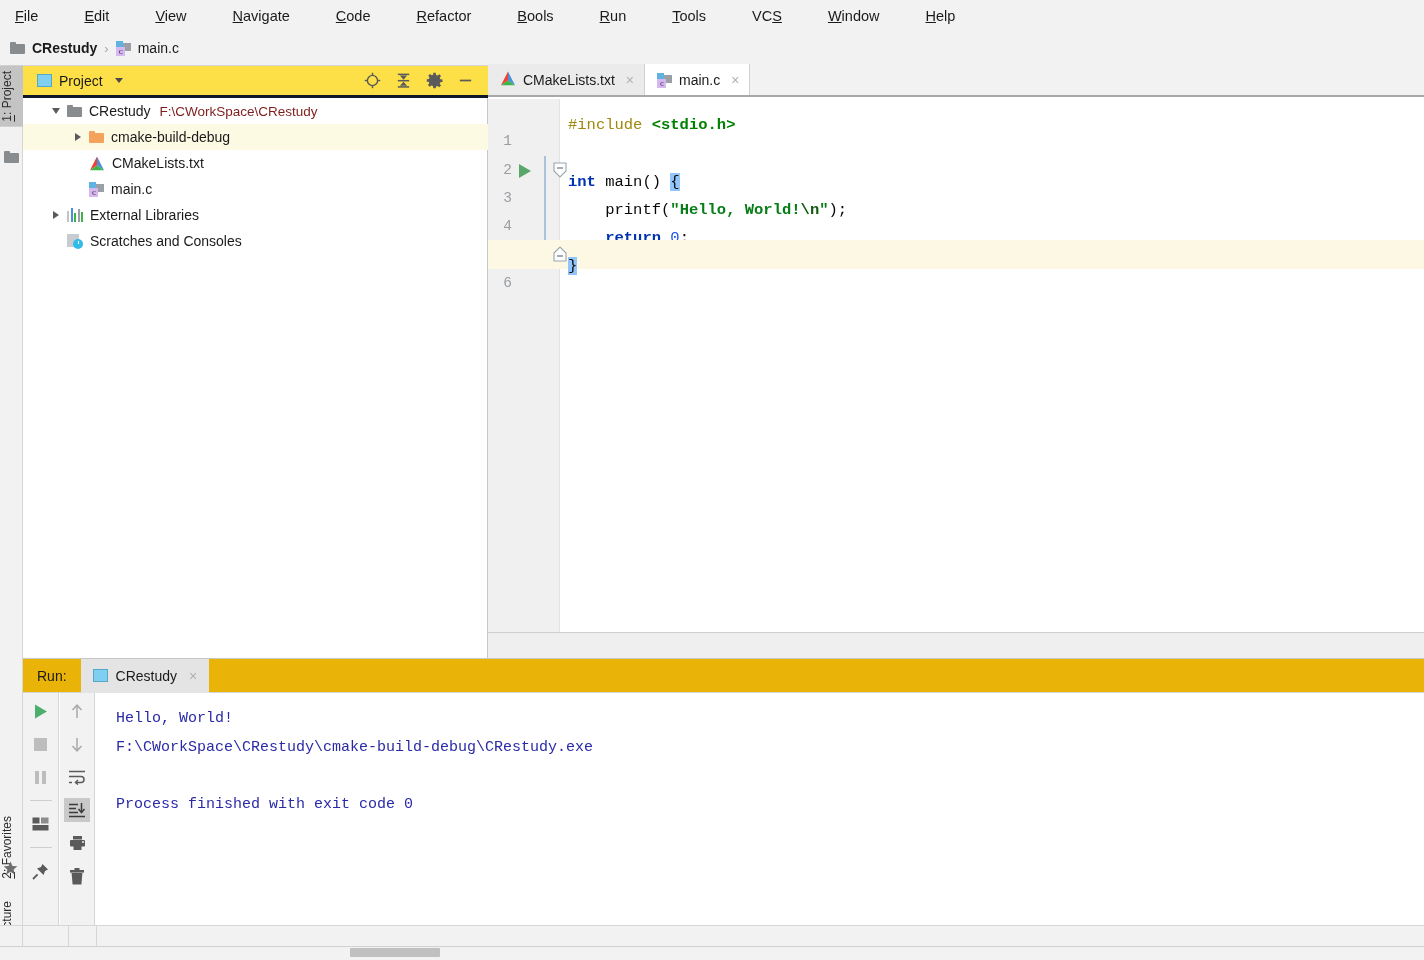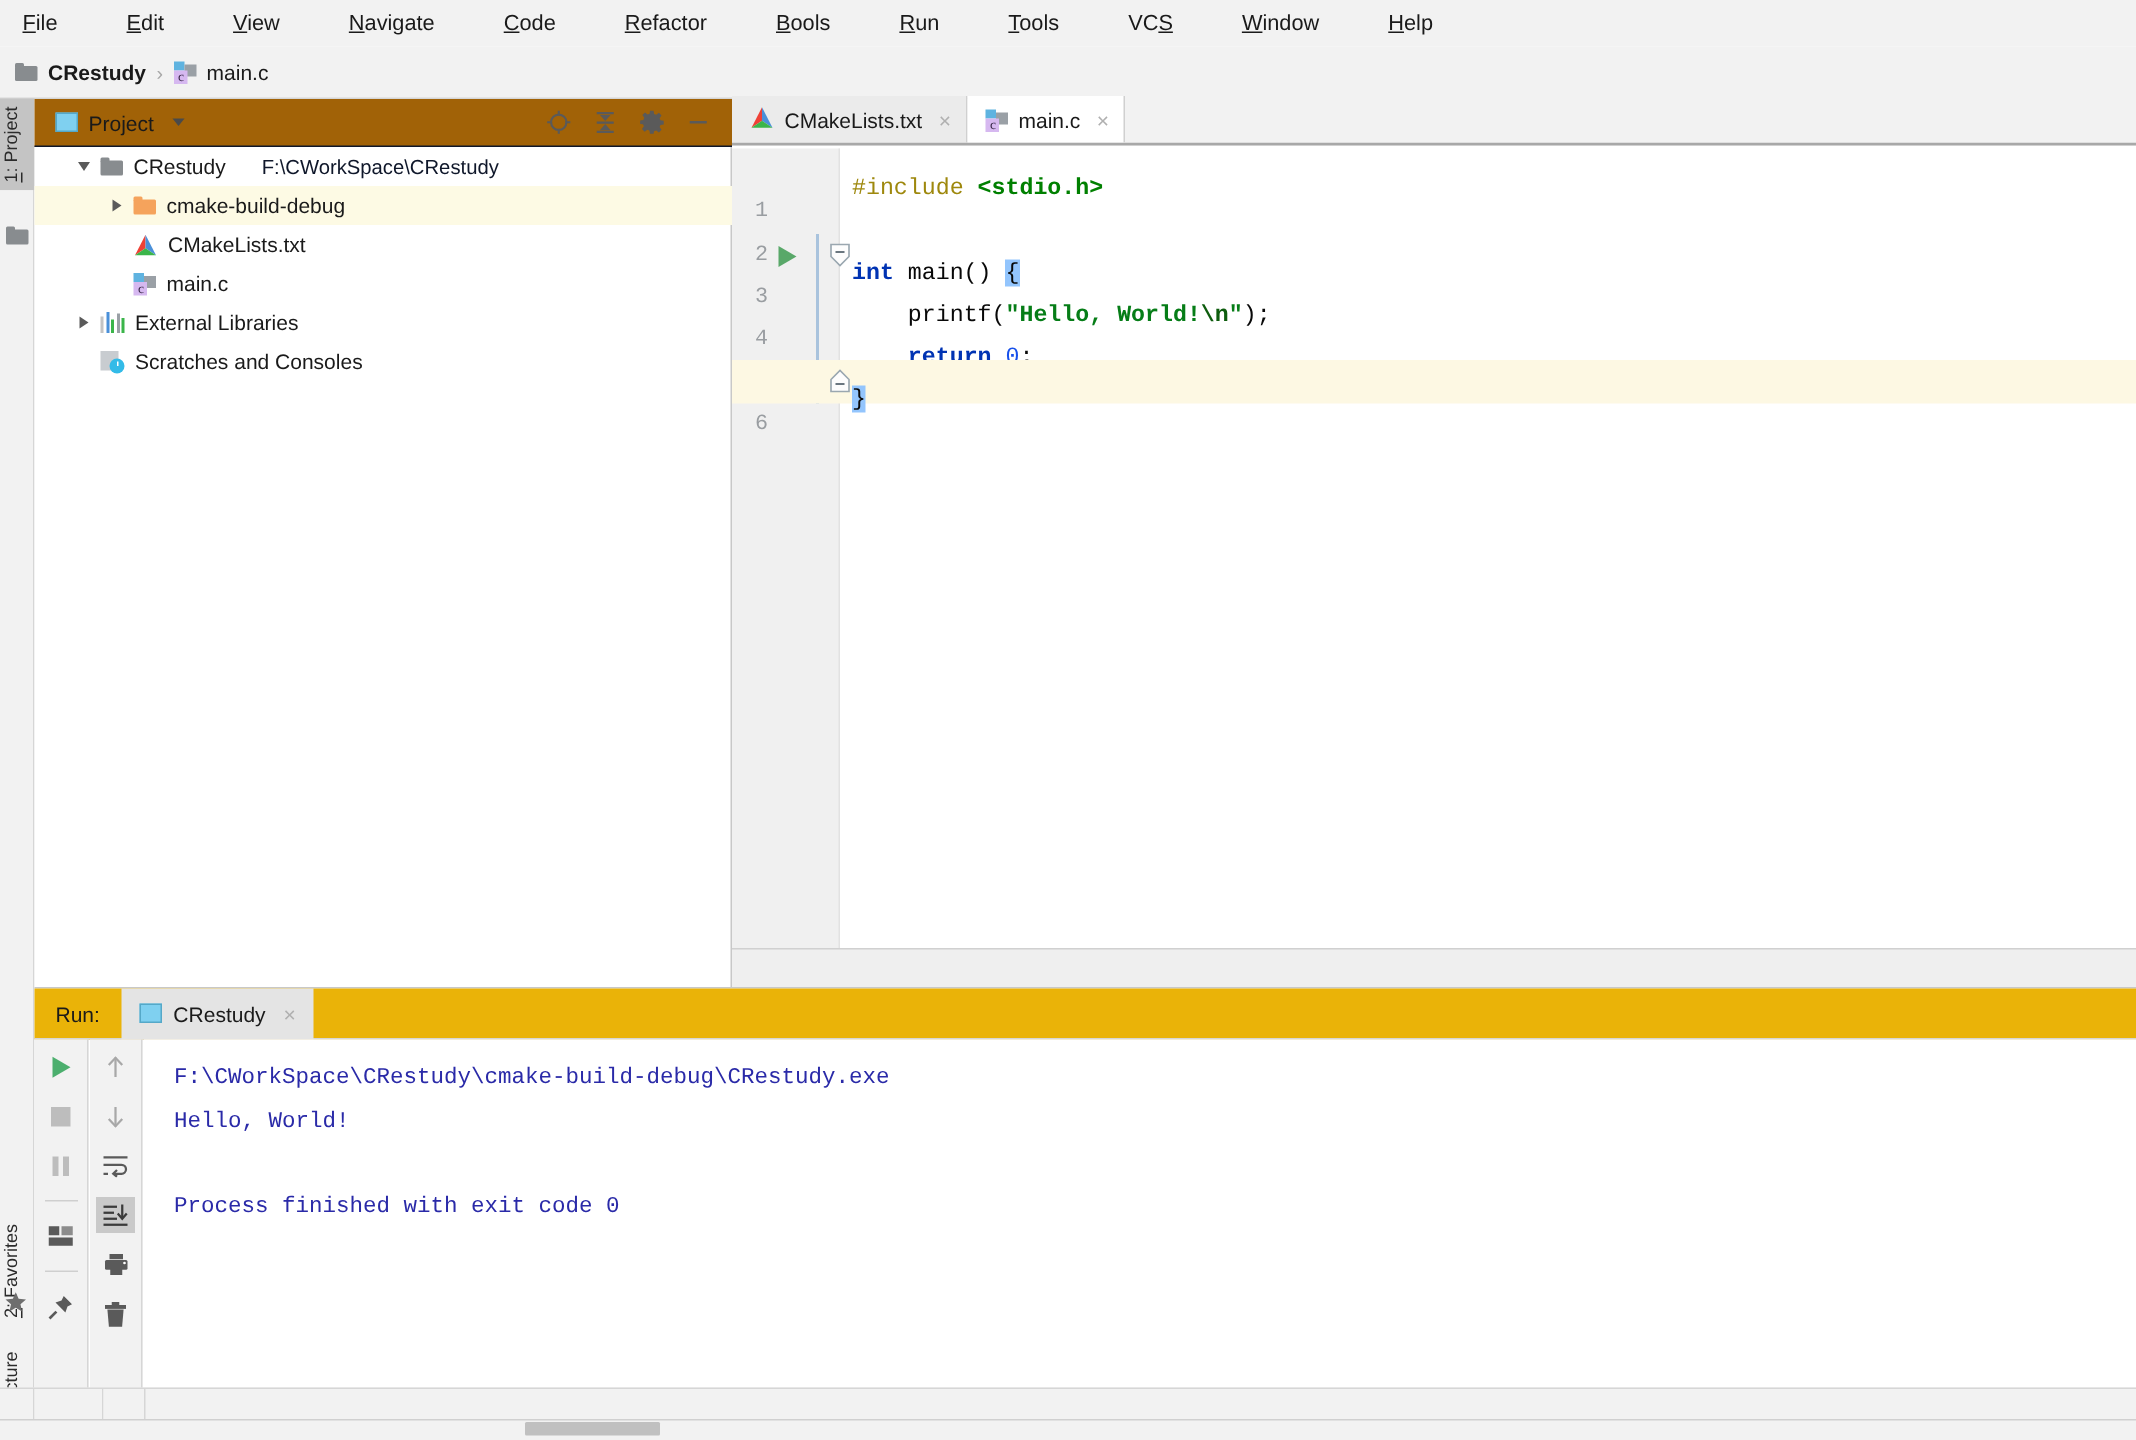--- a/index.html
+++ b/index.html
@@ -88,23 +88,23 @@
   }
 
   
   #project-panel {
     position: absolute; left: 23px; top: 66px; width: 465px; height: 592px;
     background: #ffffff;
     border-right: 1px solid #c8c8c8;
   }
   #project-header {
     position: absolute; left: 0; top: 0; width: 465px; height: 32px;
-    background: #a16207;
+    background: #fde047;
     display: flex; align-items: center;
-    border-bottom: 1px solid #0f172a;
+    border-bottom: 3px solid #0f172a;
     gap: 44px;
   }
   #project-header .ph-left { display: flex; align-items: center; padding-left: 14px; gap: 7px; }
   .proj-sq {
     width: 15px; height: 13px;
     background: #7fd0f0; border: 1.5px solid #55a8c8;
   }
   .ph-title { font-size: 14px; color: #1a1a1a; }
   .caret-dn {
     width: 0; height: 0; border-left: 4.5px solid transparent;
@@ -133,21 +133,21 @@
     border-top: 4.5px solid transparent; border-bottom: 4.5px solid transparent;
     border-left: 6px solid #5a5a5a;
   }
   .arrow-d {
     width: 0; height: 0;
     border-left: 4.5px solid transparent; border-right: 4.5px solid transparent;
     border-top: 6px solid #5a5a5a;
   }
   .tree-ico { margin-right: 7px; flex: none; display: flex; align-items: center; }
   .tree-label { white-space: nowrap; }
-  .tree-sub { color: #0f172a; margin-left: 24px; font-size: 13.5px; }
+  .tree-sub { color: #7f1d1d; margin-left: 9px; font-size: 13.5px; }
 
   
   .cmake-ico { width: 16px; height: 15px; }
   
   .libs-ico { width: 16px; height: 14px; display: flex; align-items: flex-end; gap: 1.5px; }
   .libs-ico i { display: block; width: 2.5px; background: #888; }
   
   .scratch-ico { width: 16px; height: 15px; position: relative; }
   .scratch-ico .pg {
     position: absolute; left: 0; top: 0; width: 12px; height: 13px;
@@ -615,22 +615,22 @@
     <div class="tb-btn">
       <svg width="16" height="17" viewBox="0 0 16 17">
         <rect x="1" y="2" width="14" height="2.6" fill="#5a5a5a"></rect>
         <rect x="5.5" y="0" width="5" height="2" fill="#5a5a5a"></rect>
         <path d="M2.6 5 H13.4 L12.4 16.5 H3.6 Z" fill="#5a5a5a"></path>
       </svg>
     </div>
   </div>
 
   <div id="run-output">
+    <div class="out-line">Hello, World!</div>
     <div class="out-line">F:\CWorkSpace\CRestudy\cmake-build-debug\CRestudy.exe</div>
-    <div class="out-line">Hello, World!</div>
     <div class="out-line">&nbsp;</div>
     <div class="out-line">Process finished with exit code 0</div>
   </div>
 </div>
 
 <div id="bottom-strip">
   <div class="bstrip-cell" style="left:0;width:23px;"></div>
   <div class="bstrip-cell" style="left:23px;width:46px;"></div>
   <div class="bstrip-cell" style="left:69px;width:28px;"></div>
 

